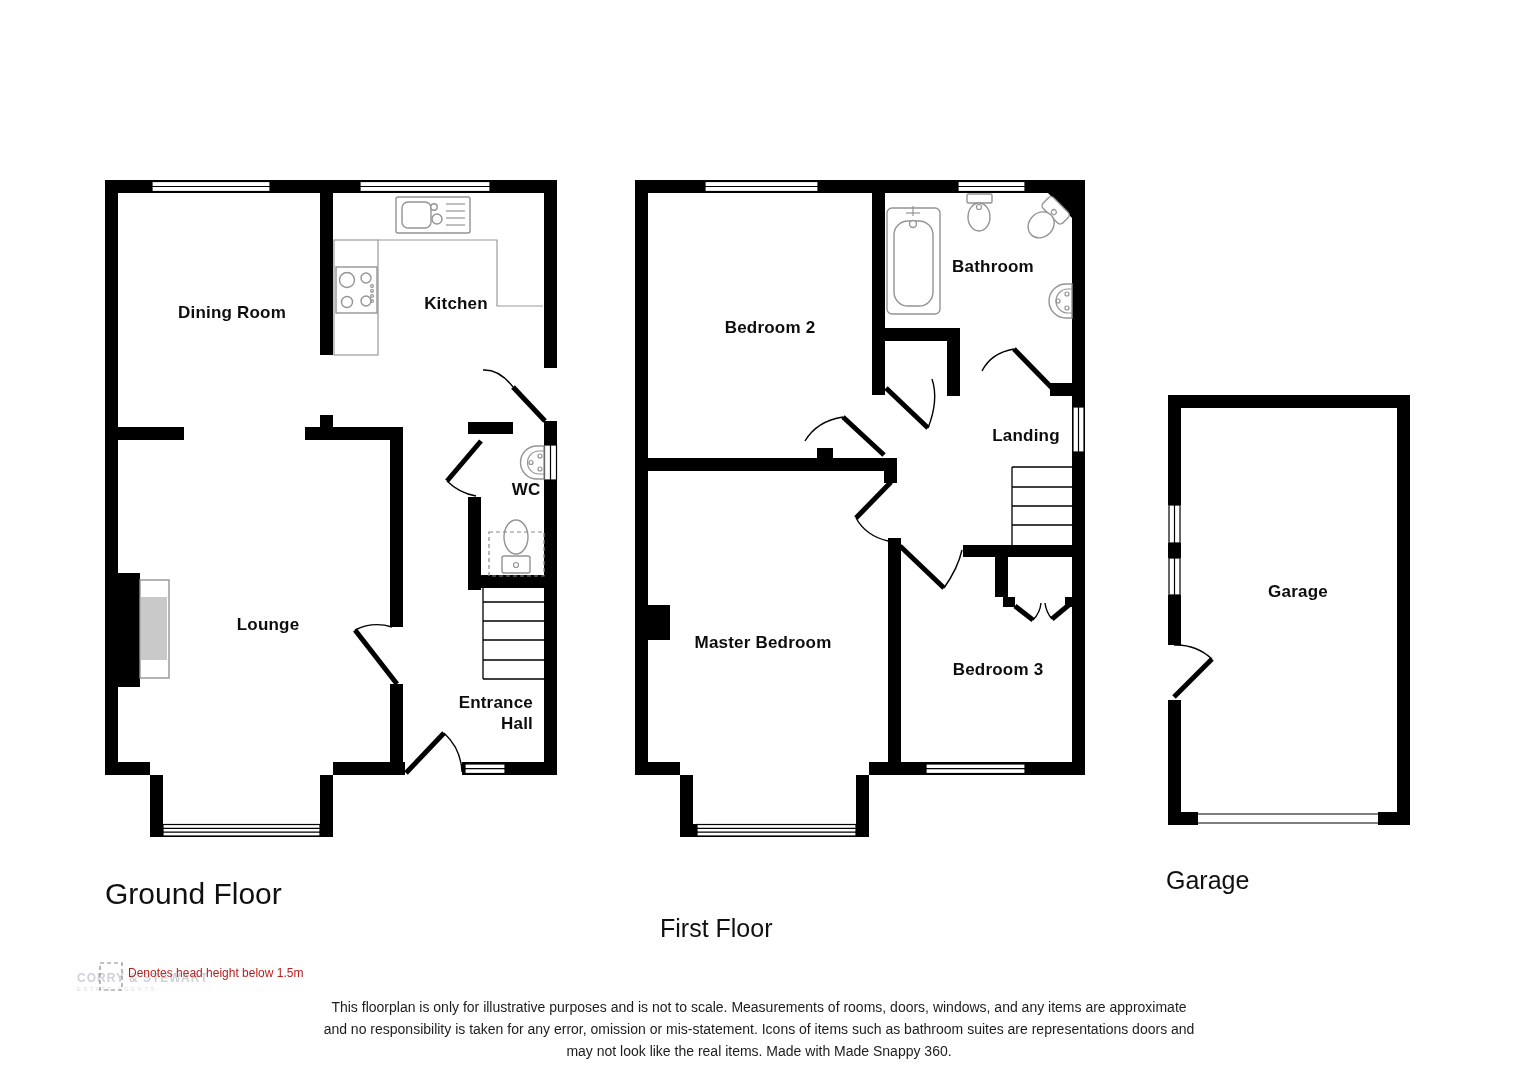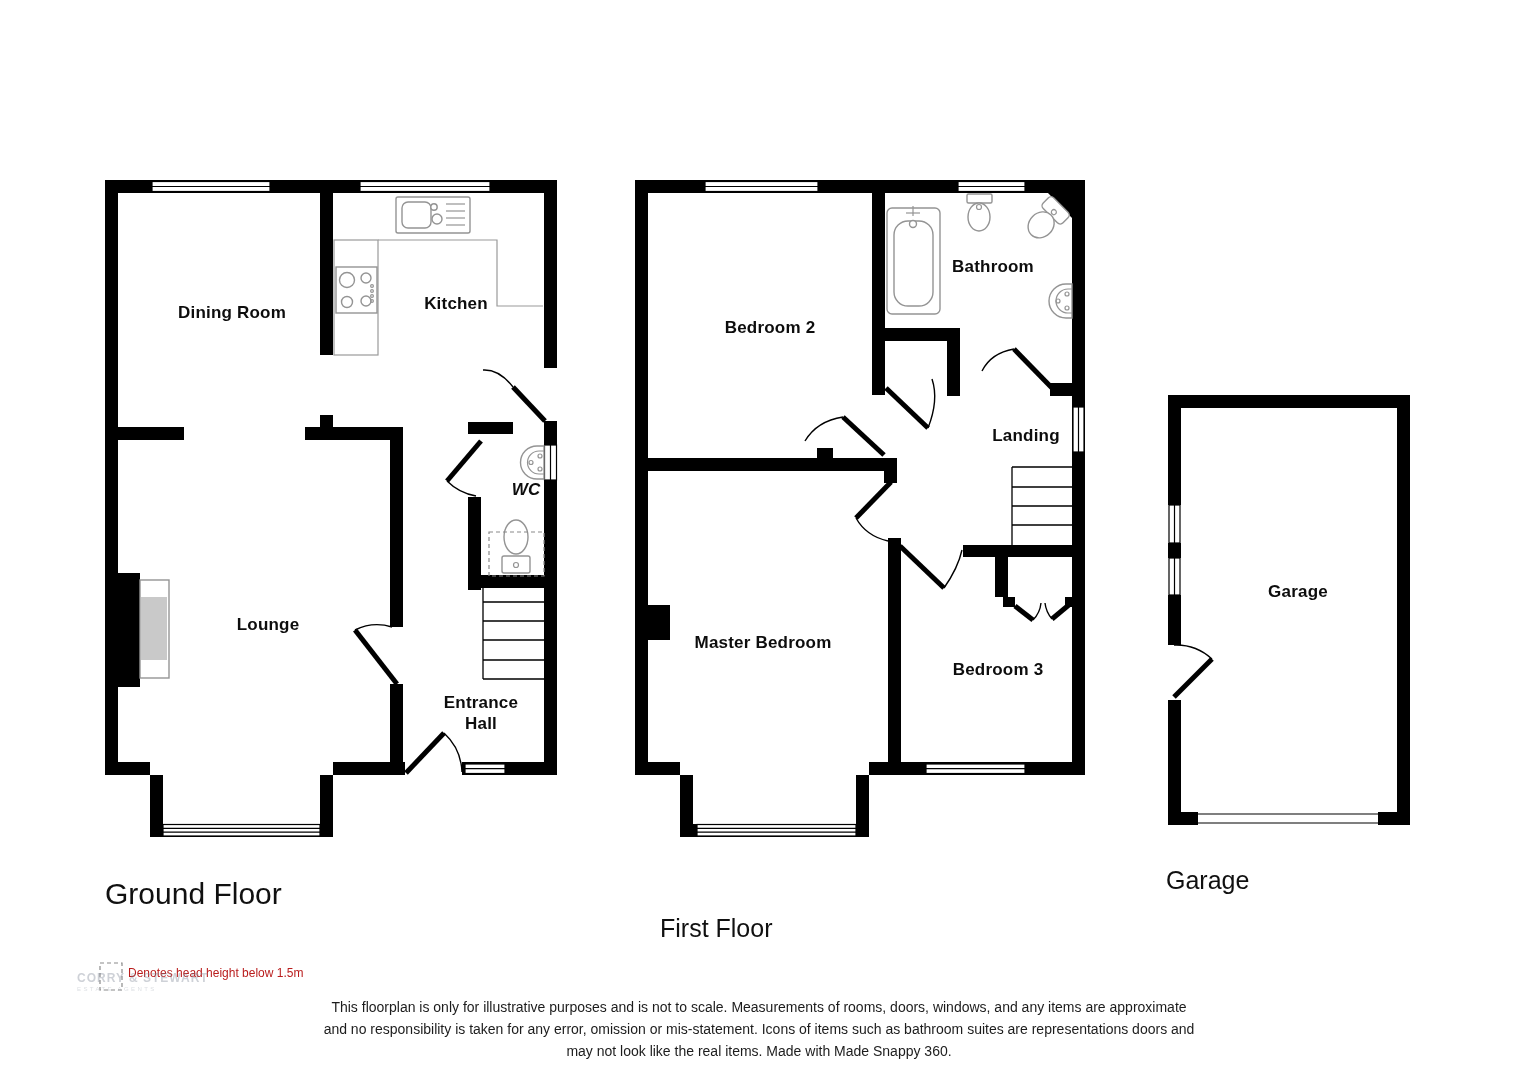--- a/index.html
+++ b/index.html
@@ -13,21 +13,21 @@
   .leaf{stroke:#000;stroke-width:5;fill:none;}
   .arc{stroke:#000;stroke-width:1.4;fill:none;}
   .fixture{stroke:#949494;stroke-width:1.4;fill:#fff;}
   .fixline{stroke:#949494;stroke-width:1.2;fill:none;}
   .counter{stroke:#9a9a9a;stroke-width:1.2;fill:none;}
   .stair{stroke:#000;stroke-width:1.3;fill:none;}
   .dashedbox{fill:none;stroke:#8a8a8a;stroke-width:1.2;stroke-dasharray:4 3;}
   .hearth{fill:#c9c9c9;stroke:none;}
   .lbl{position:absolute;transform:translate(-50%,-50%);font-weight:bold;font-size:17px;
        color:#0d0d0d;white-space:nowrap;letter-spacing:.2px;padding-left:20px;}
-  .lbl.wrap{white-space:normal;width:104px;text-align:center;line-height:21px;}
+  .lbl.wrap{white-space:normal;width:104px;text-align:right;line-height:21px;}
   .floor-title{position:absolute;font-size:25px;color:#101010;}
   .legend-text{position:absolute;left:128px;top:966px;font-size:12px;color:#b91c1c;}
   .watermark{position:absolute;left:77px;top:971px;pointer-events:none;}
   .watermark .wm1{font-size:12px;font-weight:bold;letter-spacing:1px;color:rgba(125,135,150,.38);}
   .watermark .wm2{font-size:6px;letter-spacing:2.4px;color:rgba(125,135,150,.28);margin-top:1px;}
   .disclaimer{position:absolute;left:0;top:996px;width:1518px;text-align:center;
               font-size:14px;line-height:22px;color:#1c1c1c;}
 </style>
 </head>
 <body>
@@ -284,21 +284,21 @@
       <path class="leaf" d="M1174,697 L1212,659"></path>
       <path class="arc" d="M1212,659 A53,53 0 0 0 1174,645"></path>
     </g>
   </g>
 
   <rect class="dashedbox" x="100" y="963" width="22" height="27"></rect>
 </svg>
 
 <div class="lbl" style="left:222px;top:313px;">Dining Room</div>
 <div class="lbl" style="left:446px;top:304px;">Kitchen</div>
-<div class="lbl" style="left:516px;top:490px;font-style:italic;">WC</div>
+<div class="lbl" style="left:516px;top:490px;">WC</div>
 <div class="lbl" style="left:258px;top:625px;">Lounge</div>
 <div class="lbl wrap" style="left:471px;top:713px;">Entrance Hall</div>
 
 <div class="lbl" style="left:760px;top:328px;">Bedroom 2</div>
 <div class="lbl" style="left:983px;top:267px;">Bathroom</div>
 <div class="lbl" style="left:999px;top:436px;margin-left:17px;">Landing</div>
 <div class="lbl" style="left:753px;top:643px;">Master Bedroom</div>
 <div class="lbl" style="left:988px;top:670px;">Bedroom 3</div>
 
 <div class="lbl" style="left:1288px;top:592px;">Garage</div>

